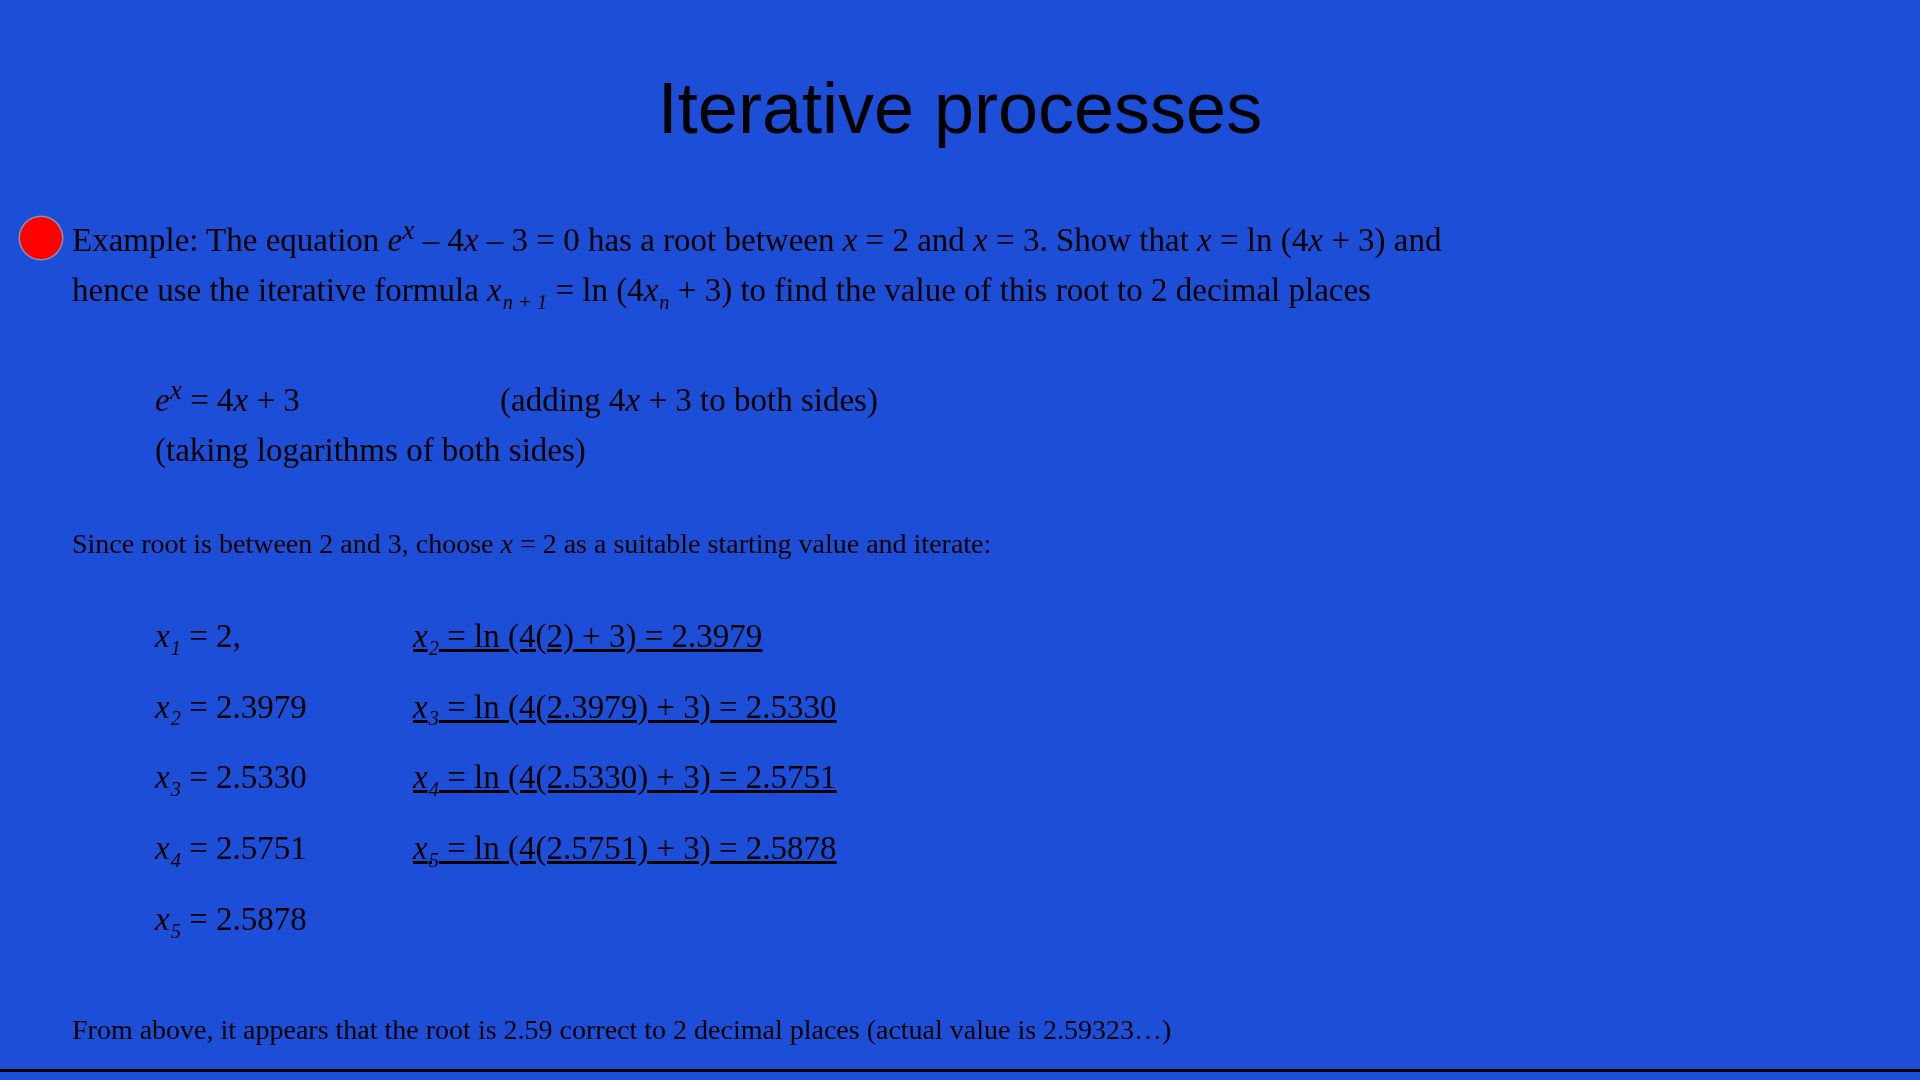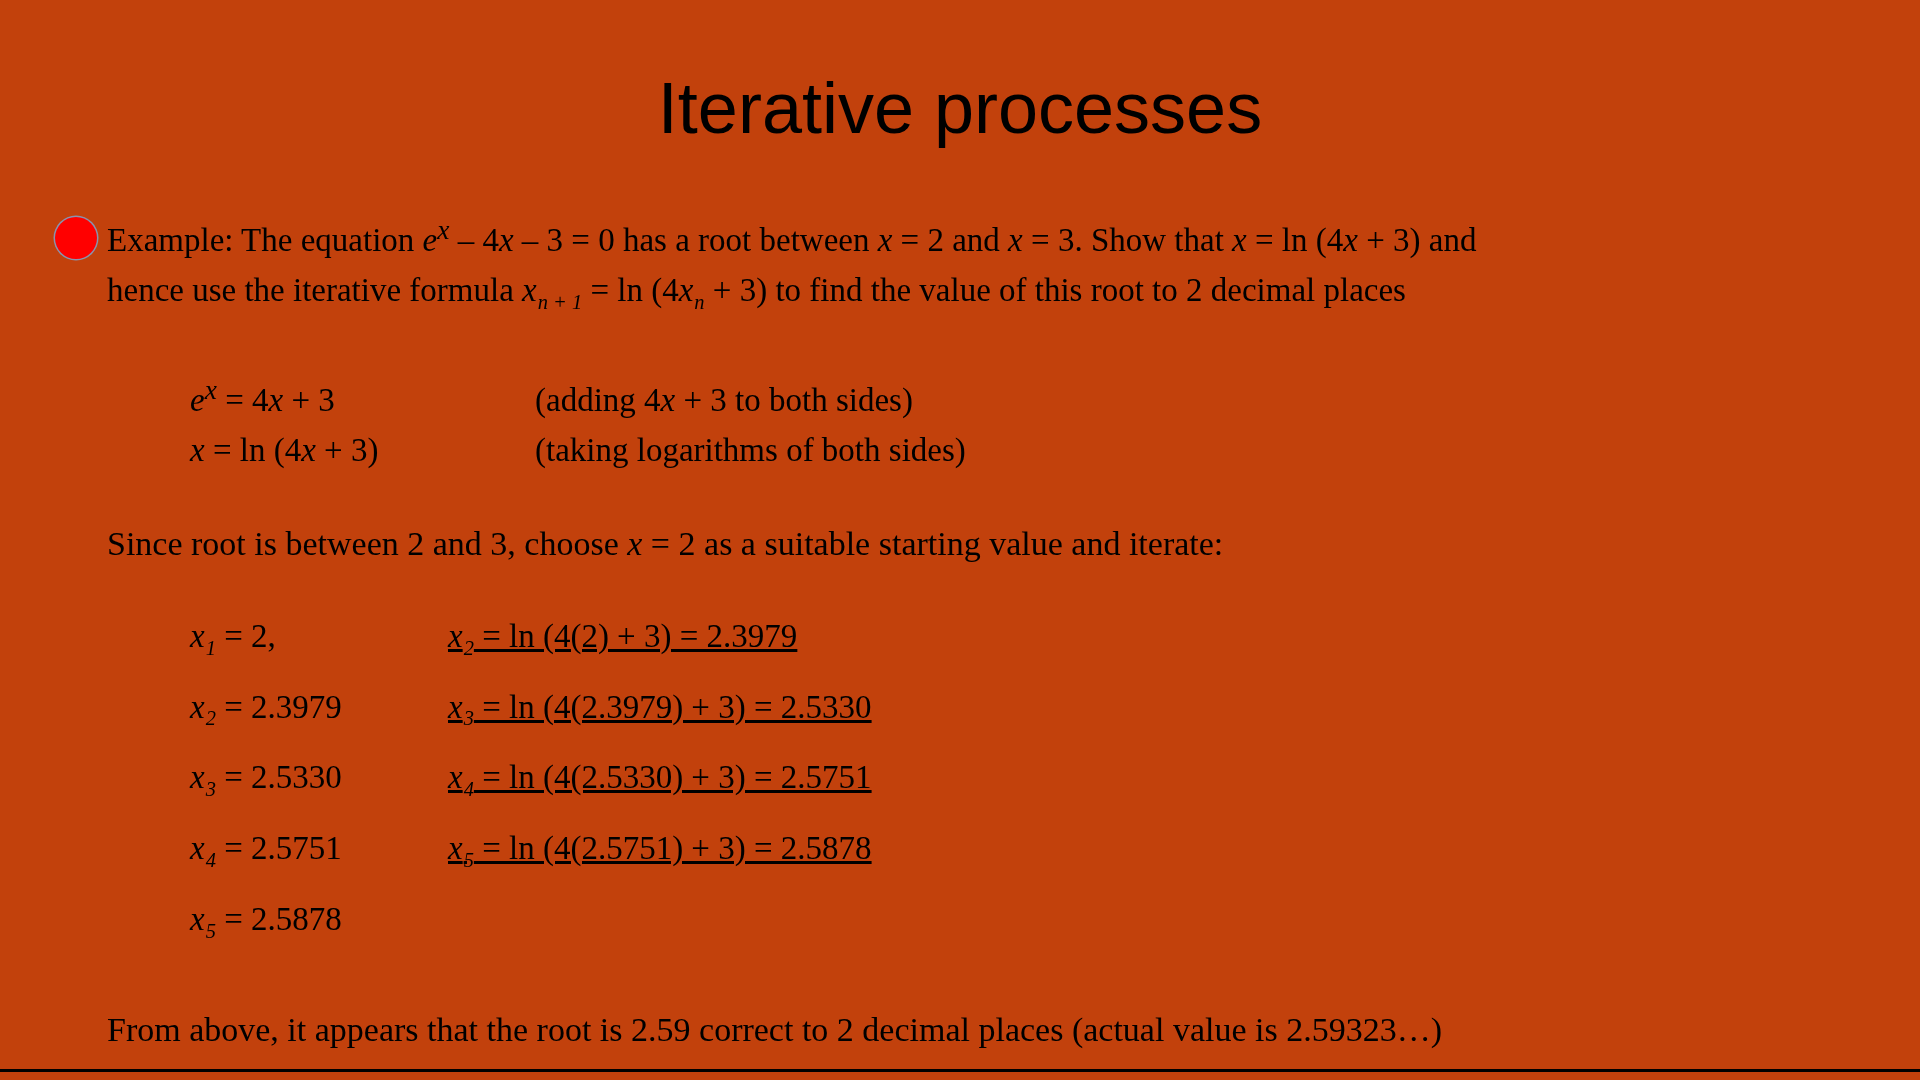--- a/index.html
+++ b/index.html
@@ -13,21 +13,21 @@
     height: 1080px;
     position: relative;
     overflow: hidden;
     font-family: "Liberation Serif", "DejaVu Serif", serif;
     color: #000000;
   }
 
   .slide {
     position: absolute;
     inset: 0;
-    background: #c2410c;
+    background: #1d4ed8;
     padding-left: 46px;
   }
 
   
   .slide-title {
     position: absolute;
     left: 0;
     top: 72px;
     width: 1920px;
     text-align: center;
@@ -39,21 +39,20 @@
     color: #000000;
     white-space: nowrap;
   }
 
   
   .body-area {
     position: absolute;
     left: 0;
     top: 205px;
     width: 1556px;
-    margin-left: 35px;
   }
 
   
   .bullet-block {
     position: relative;
     padding-left: 72px;
     padding-right: 40px;
     font-size: 33px;
     line-height: 50px;
   }
@@ -67,21 +66,21 @@
     background: #FF0000;
     box-shadow: 0 0 0 1.5px #8a93ad;
   }
   .bullet-text {
     display: block;
     text-align: left;
   }
 
   
   .para {
-    font-size: 34px;
+    font-size: 28px;
     line-height: 50px;
     padding-left: 72px;
     padding-right: 40px;
   }
 
   
   .eq-block {
     padding-left: 155px;
     font-size: 33px;
     line-height: 50px;
@@ -158,21 +157,20 @@
     <div class="gap-md"></div>
 
     <div class="eq-block">
 
       <div class="eq-row">
         <span class="eq-col-a"><span class="mvar">e</span><sup class="mvar">x</sup><span> = 4</span><span class="mvar">x</span><span> + 3</span></span>
         <span class="eq-col-b"><span>(adding 4</span><span class="mvar">x</span><span> + 3 to both sides)</span></span>
       </div>
 
       <div class="eq-row">
-        <span class="eq-col-a"><span class="mvar">x</span><span> = ln (4</span><span class="mvar">x</span><span> + 3)</span></span>
         <span class="eq-col-b">(taking logarithms of both sides)</span>
       </div>
 
     </div>
 
     <div class="gap-lg"></div>
 
     <div class="para"><span>Since root is between 2 and 3, choose </span><span class="mvar">x</span><span> = 2 as a suitable starting value and iterate:</span></div>
 
     <div class="gap-md"></div>

